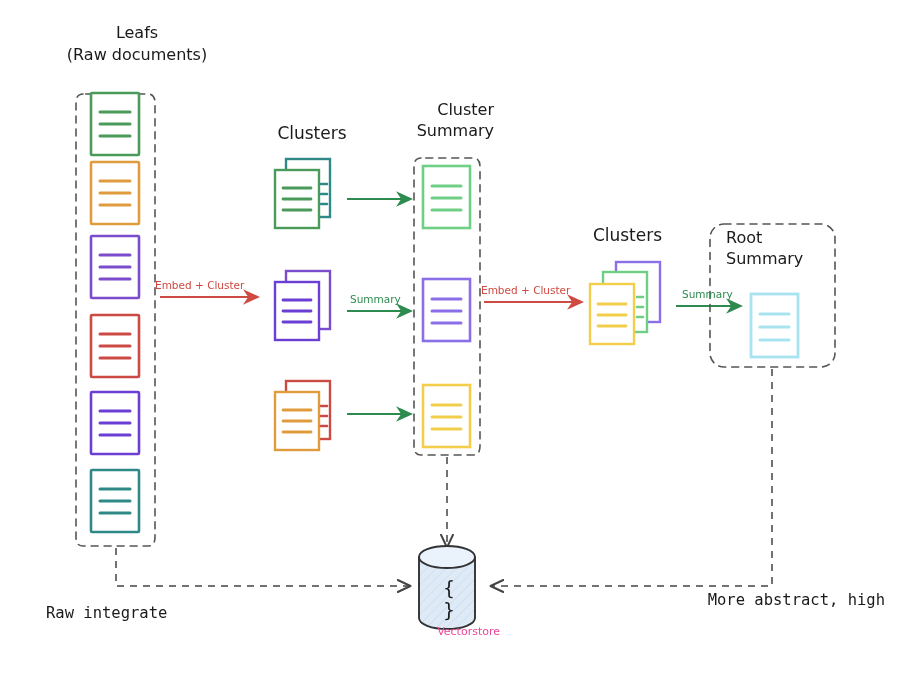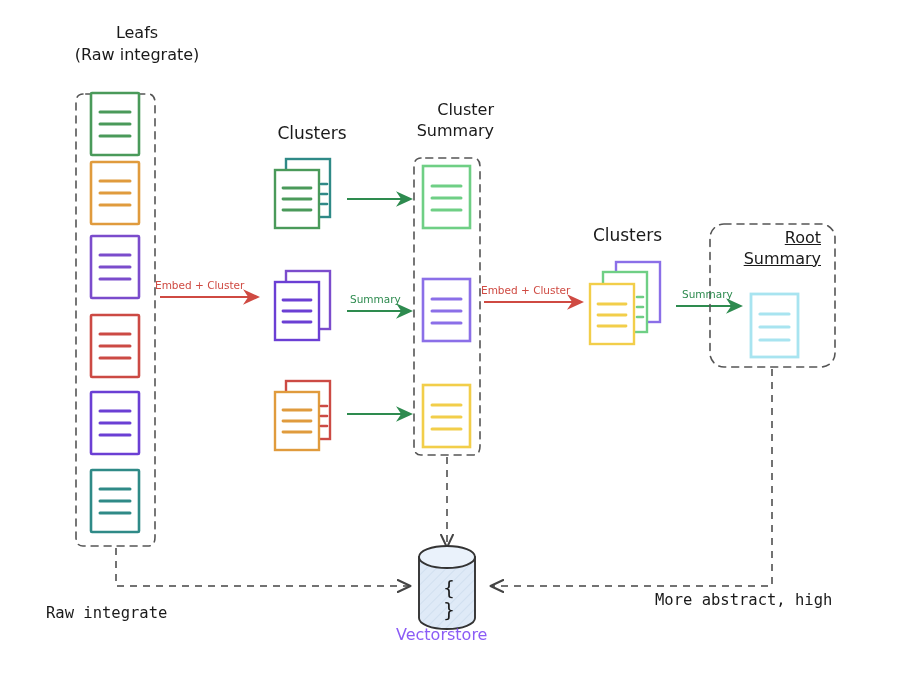--- a/index.html
+++ b/index.html
@@ -186,52 +186,52 @@
       <path d="M419,543 L419,604 a28,11 0 0 0 56,0 L475,543 Z" fill="#dfeaf7"></path>
       <path d="M419,543 L419,604 a28,11 0 0 0 56,0 L475,543 Z" fill="url(#hatch)" opacity="0.75"></path>
       <path d="M419,543 L419,604 a28,11 0 0 0 56,0 L475,543" fill="none" stroke="#333" stroke-width="1.9" stroke-linecap="round"></path>
       <ellipse cx="447" cy="543" rx="28" ry="11" fill="#eaf2fb" stroke="#333" stroke-width="1.9"></ellipse>
     </g>
   </svg>
 
   <div style="position:absolute;left:62px;top:8px;width:150px;text-align:center;line-height:1.35;
               font-size:16px;color:#1a1a1a;" class="hand">
     <div>Leafs</div>
-    <div>(Raw integrate)</div>
+    <div>(Raw documents)</div>
   </div>
 
   <div style="position:absolute;left:257px;top:109px;width:110px;text-align:center;font-size:17px;color:#1a1a1a;" class="hand">Clusters</div>
 
   <div style="position:absolute;left:399px;top:86px;width:95px;text-align:right;line-height:1.3;
               font-size:16px;color:#1a1a1a;" class="hand">
     <div>Cluster</div>
     <div>Summary</div>
   </div>
 
   <div style="position:absolute;left:570px;top:211px;width:115px;text-align:center;font-size:17px;color:#1a1a1a;" class="hand">Clusters</div>
 
-  <div style="position:absolute;left:726px;top:214px;width:95px;text-align:right;line-height:1.3;
-              font-size:16px;color:#1a1a1a;text-decoration:underline;" class="hand">
+  <div style="position:absolute;left:726px;top:214px;width:95px;text-align:left;line-height:1.3;
+              font-size:16px;color:#1a1a1a;" class="hand">
     <div>Root</div>
     <div>Summary</div>
   </div>
 
   <div style="position:absolute;left:155px;top:265px;font-size:10.5px;color:#cf4a42;" class="hand">Embed + Cluster</div>
 
   <div style="position:absolute;left:350px;top:279px;font-size:10.5px;color:#2e8b4f;" class="hand">Summary</div>
 
   <div style="position:absolute;left:481px;top:270px;font-size:10.5px;color:#cf4a42;" class="hand">Embed + Cluster</div>
 
   <div style="position:absolute;left:682px;top:274px;font-size:10.5px;color:#2e8b4f;" class="hand">Summary</div>
 
   <div style="position:absolute;left:438px;top:563px;width:22px;text-align:center;font-size:19px;color:#1a1a1a;" class="mono">{ }</div>
 
-  <div style="position:absolute;left:396px;top:611px;width:104px;text-align:left;font-size:16px;color:#8b5cf6;" class="hand">Vectorstore</div>
+  <div style="position:absolute;left:396px;top:611px;width:104px;text-align:right;font-size:11px;color:#ec4899;" class="hand">Vectorstore</div>
 
 
   <div style="position:absolute;left:46px;top:590px;font-size:15.5px;color:#1a1a1a;" class="mono">Raw integrate</div>
 
-  <div style="position:absolute;left:655px;top:575px;width:230px;text-align:left;line-height:1.5;
+  <div style="position:absolute;left:655px;top:575px;width:230px;text-align:right;line-height:1.5;
               font-size:15.5px;color:#1a1a1a;" class="mono">
     <div>More abstract, high</div>
   </div>
 
 </div>
 
 </body></html>

